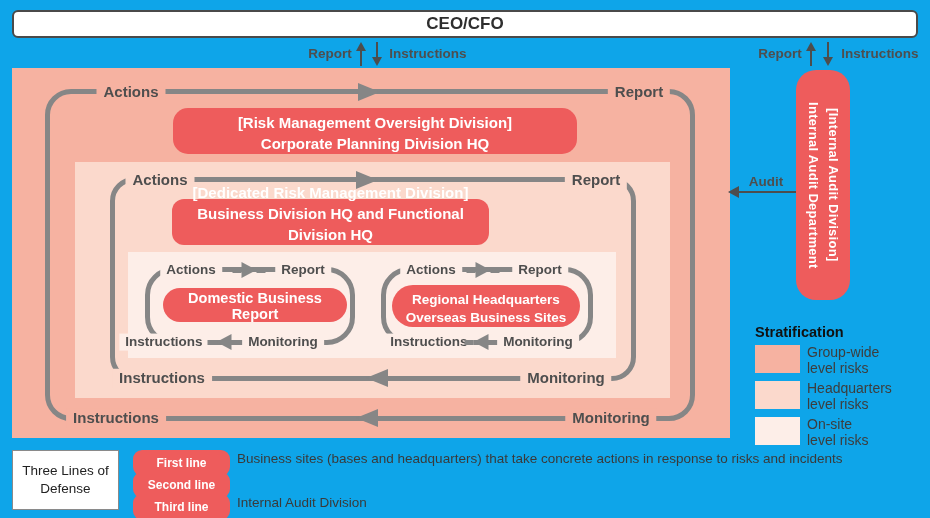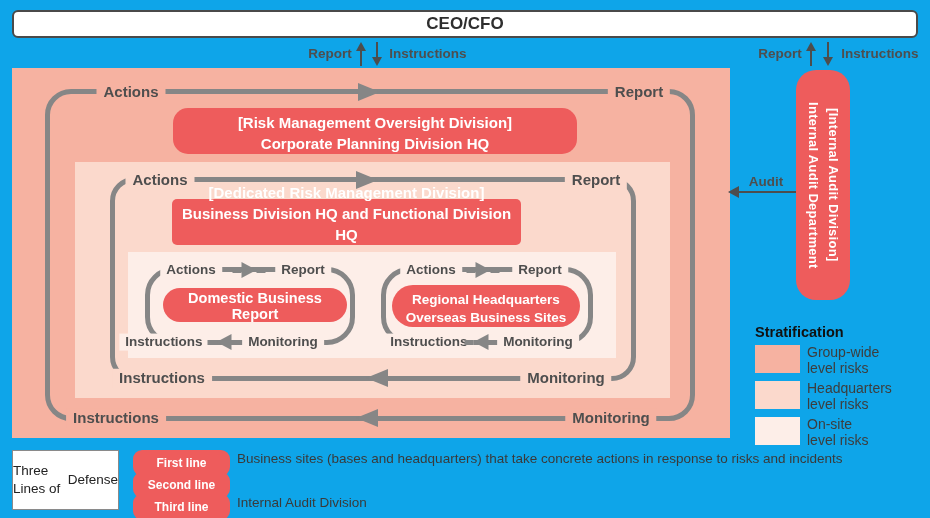--- a/index.html
+++ b/index.html
@@ -25,21 +25,21 @@
   .lbl { position:absolute; transform:translate(-50%,-50%); white-space:nowrap;
          font-weight:600; color:#4e4e4e; font-size:15px; line-height:1.1; }
   .on-group { background:#f6b2a1; padding:1px 7px; }
   .on-hq    { background:#fbd9cc; padding:1px 7px; }
   .on-site  { background:#fdeee8; padding:1px 6px; font-size:13.5px; }
 
   .redbox { position:absolute; background:#ee5c5c; color:#fff;
             display:flex; flex-direction:column; align-items:center; justify-content:flex-end;
             text-align:center; font-weight:600; }
   .box-oversight { left:173px; top:108px; width:404px; height:46px; border-radius:15px; font-size:15px; line-height:1.4; }
-  .box-dedicated { left:172px; top:199px; width:349px; height:46px; border-radius:5px; font-size:15px; line-height:1.4; }
+  .box-dedicated { left:172px; top:199px; width:317px; height:46px; border-radius:12px; font-size:15px; line-height:1.4; }
   .box-domestic  { left:163px; top:288px; width:184px; height:34px; border-radius:17px; font-size:14.5px; }
   .box-regional  { left:392px; top:285px; width:188px; height:42px; border-radius:21px; font-size:13.5px; line-height:1.35; }
 
   .audit-box { position:absolute; left:796px; top:70px; width:54px; height:230px;
                background:#ee5c5c; border-radius:20px; display:flex; align-items:center; justify-content:center; }
   .audit-box .vtext { writing-mode:vertical-rl; color:#fff; font-size:13px; font-weight:600;
                       line-height:20px; text-align:center; letter-spacing:0.3px; }
   .audit-box .vtext span { display:block; }
 
   
@@ -69,21 +69,21 @@
   .sw1 { top:345px; background:#f6b2a1; }
   .sw2 { top:381px; background:#fbd9cc; }
   .sw3 { top:417px; background:#fdeee8; }
   .legend-text { position:absolute; left:807px; font-size:14px; color:#3d3d3d; line-height:16px; }
   .lt1 { top:344px; } .lt2 { top:380px; } .lt3 { top:416px; }
   .legend-text span { display:block; }
 
   
   .defense-box { position:absolute; left:12px; top:450px; width:107px; height:60px;
                  background:#fff; border:1.5px solid #8a8a8a;
-                 display:flex; flex-direction:row; align-items:center; justify-content:center;
+                 display:flex; flex-direction:column; align-items:center; justify-content:center;
                  font-size:13.5px; color:#222; line-height:1.3; }
   .badge { position:absolute; left:133px; width:97px; height:26px; background:#ee5c5c;
            border-radius:9px; color:#fff; font-size:12px; font-weight:600;
            display:flex; align-items:center; justify-content:center; }
   .b1 { top:450px; } .b2 { top:472px; } .b3 { top:494px; }
   .desc { position:absolute; left:237px; font-size:13.5px; color:#3a3a3a; white-space:nowrap; }
   .d1 { top:451px; } .d2 { top:473px; } .d3 { top:495px; }
 </style>
 </head>
 <body>

